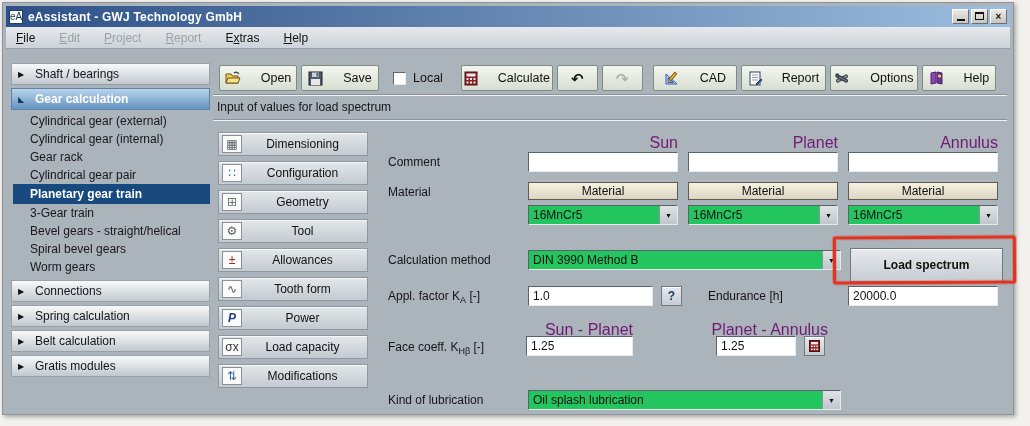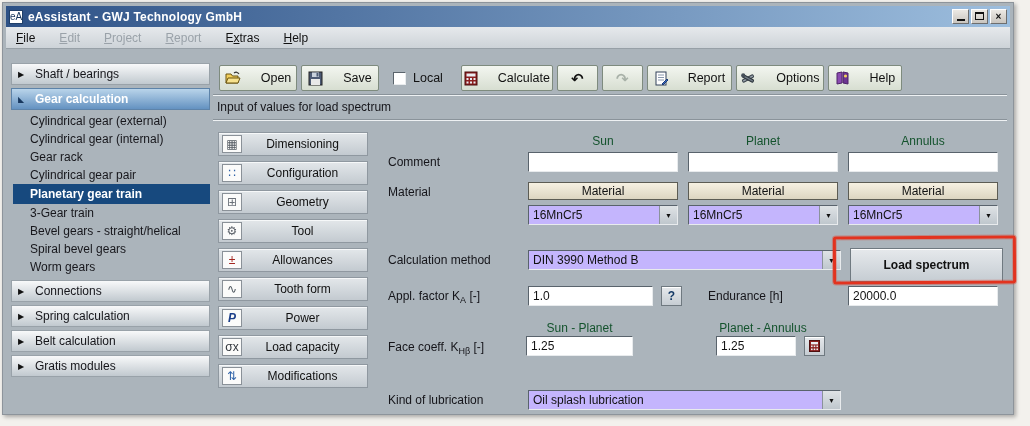--- a/index.html
+++ b/index.html
@@ -67,27 +67,27 @@
   .mod-btn { position:absolute; left:5px; width:150px; height:24px;
              background:linear-gradient(#e3e7ea,#c3cad0); border:1px solid #8f98a0;
              box-shadow:inset 0 1px 0 #f6f8f9; display:flex; align-items:center;
              font-size:12px; color:#111; cursor:default; padding-left:3px; gap:8px; }
   .mod-btn .micon { width:20px; height:18px; background:#fbfbfa; border:1px solid #8a9198;
                     display:flex; align-items:center; justify-content:center;
                     font-size:12px; flex:0 0 auto; }
   .mod-btn .mlabel { flex:1; text-align:center; padding-right:12px; }
   
   .flabel { position:absolute; font-size:12px; color:#15151a; white-space:nowrap; }
-  .colhdr { position:absolute; font-size:12px; color:#14532d; text-align:center; }
+  .colhdr { position:absolute; font-size:16px; color:#701a75; text-align:right; }
   .field { position:absolute; background:#fff; border:1px solid #59636c;
            border-bottom-color:#e8ebed; border-right-color:#e8ebed;
            font-size:12px; color:#111; padding:0 4px;
            font-family:"Liberation Sans","DejaVu Sans",sans-serif; }
   input.field { outline:none; }
-  .combo { position:absolute; background:#c4b5fd; border:1px solid #59636c;
+  .combo { position:absolute; background:#22c55e; border:1px solid #59636c;
            border-bottom-color:#e8ebed; border-right-color:#e8ebed; display:flex; }
   .combo .cval { flex:1; font-size:12px; color:#111; padding:2px 4px; white-space:nowrap; overflow:hidden; }
   .combo .cbtn { width:18px; background:linear-gradient(#dfe3e6,#bfc7cd);
                  border-left:1px solid #8a939a; display:flex; align-items:center;
                  justify-content:center; font-size:7px; color:#111; cursor:default; }
   .pushbtn { position:absolute; background:linear-gradient(#f6f1e2,#dcd5c1);
              border:1px solid #5c5c54; font-size:12px; color:#111; text-align:center;
              cursor:default; display:flex; align-items:center; justify-content:center; }
   .graybtn { position:absolute; background:linear-gradient(#e6e9ec,#c6cdd3);
              border:1px solid #6f7980; box-shadow:inset 0 1px 0 #fff;
@@ -201,20 +201,28 @@
               </g>
             </svg>
           <span>Calculate</span>
         </div>
         <div class="tbtn" style="width:41px">
           <span class="arrow-glyph">↶</span>
         </div>
         <div class="tbtn disabled" style="width:41px">
           <span class="arrow-glyph">↷</span>
         </div>
+        <div class="tbtn" style="width:84px;margin-left:6px">
+          <svg width="16" height="15" viewBox="0 0 16 15">
+              <path d="M2 13 L13 13 L2 3 Z" fill="#d7e5f5" stroke="#2b59a8"></path>
+              <path d="M4 11.5 L9.5 11.5 L4 6.5 Z" fill="#abb4bb" stroke="#2b59a8"></path>
+              <rect x="8" y="1" width="2.4" height="9" transform="rotate(40 9 5)" fill="#f0c540" stroke="#7a5a10"></rect>
+            </svg>
+          <span>CAD</span>
+        </div>
         <div class="tbtn" style="width:85px">
           <svg width="14" height="15" viewBox="0 0 14 15">
               <rect x="2" y="1" width="10" height="13" fill="#fff" stroke="#33425a"></rect>
               <line x1="4" y1="4" x2="10" y2="4" stroke="#8898ac"></line>
               <line x1="4" y1="6.5" x2="10" y2="6.5" stroke="#8898ac"></line>
               <line x1="4" y1="9" x2="10" y2="9" stroke="#8898ac"></line>
               <path d="M8 13 L13 8 L14 9 L9 14 Z" fill="#3a6abf" stroke="#1c3c77"></path>
             </svg>
           <span>Report</span>
         </div>

